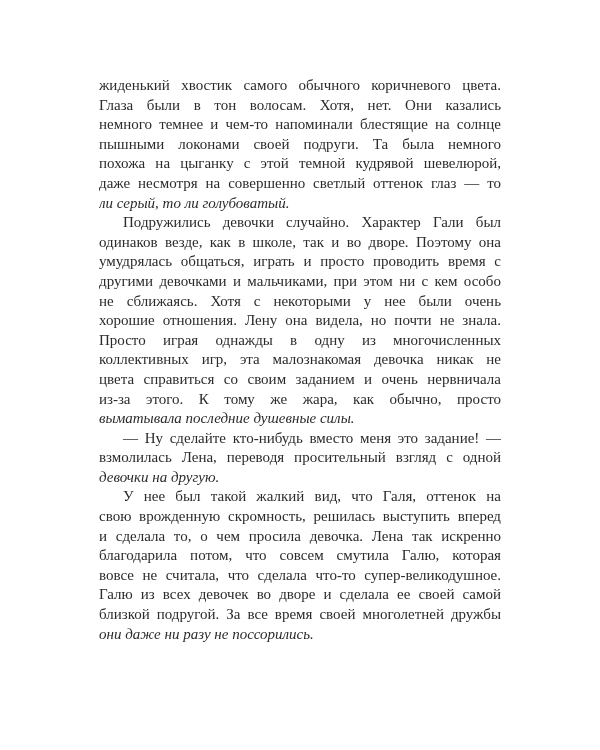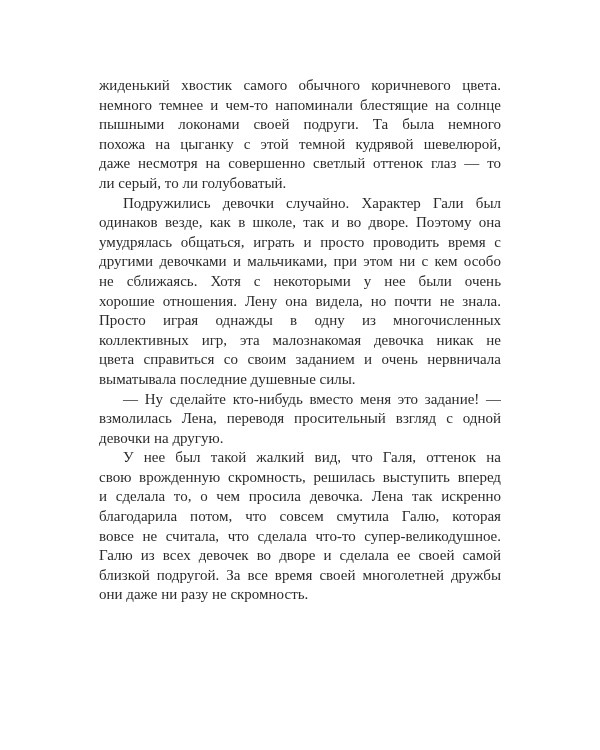--- a/index.html
+++ b/index.html
@@ -29,59 +29,62 @@
     padding: 0;
   }
   .line {
     white-space: nowrap;
     text-align: justify;
     text-align-last: justify;
     overflow: hidden;
   }
   .line.para-end {
     text-align-last: left;
+    font-style: italic;
   }
   .line.indent {
     text-indent: 24px;
   }
 </style>
 </head>
 <body>
 
 <div class="page" style="background: rgb(255, 255, 255);">
   <div class="text-block" id="text-block" style="color: rgb(43, 43, 43);">
       <div class="paragraph">
         <div class="line">жиденький хвостик самого обычного коричневого цвета.</div>
+        <div class="line">Глаза были в тон волосам. Хотя, нет. Они казались</div>
         <div class="line">немного темнее и чем-то напоминали блестящие на солнце</div>
         <div class="line">пышными локонами своей подруги. Та была немного</div>
         <div class="line">похожа на цыганку с этой темной кудрявой шевелюрой,</div>
         <div class="line">даже несмотря на совершенно светлый оттенок глаз — то</div>
         <div class="line para-end">ли серый, то ли голубоватый.</div>
       </div>
       <div class="paragraph">
         <div class="line indent">Подружились девочки случайно. Характер Гали был</div>
         <div class="line">одинаков везде, как в школе, так и во дворе. Поэтому она</div>
         <div class="line">умудрялась общаться, играть и просто проводить время с</div>
         <div class="line">другими девочками и мальчиками, при этом ни с кем особо</div>
         <div class="line">не сближаясь. Хотя с некоторыми у нее были очень</div>
         <div class="line">хорошие отношения. Лену она видела, но почти не знала.</div>
         <div class="line">Просто играя однажды в одну из многочисленных</div>
         <div class="line">коллективных игр, эта малознакомая девочка никак не</div>
         <div class="line">цвета справиться со своим заданием и очень нервничала</div>
+        <div class="line">из-за этого. К тому же жара, как обычно, просто</div>
         <div class="line para-end">выматывала последние душевные силы.</div>
       </div>
       <div class="paragraph">
         <div class="line indent">— Ну сделайте кто-нибудь вместо меня это задание! —</div>
         <div class="line">взмолилась Лена, переводя просительный взгляд с одной</div>
         <div class="line para-end">девочки на другую.</div>
       </div>
       <div class="paragraph">
         <div class="line indent">У нее был такой жалкий вид, что Галя, оттенок на</div>
         <div class="line">свою врожденную скромность, решилась выступить вперед</div>
         <div class="line">и сделала то, о чем просила девочка. Лена так искренно</div>
         <div class="line">благодарила потом, что совсем смутила Галю, которая</div>
         <div class="line">вовсе не считала, что сделала что-то супер-великодушное.</div>
         <div class="line">Галю из всех девочек во дворе и сделала ее своей самой</div>
         <div class="line">близкой подругой. За все время своей многолетней дружбы</div>
-        <div class="line para-end">они даже ни разу не скромность.</div>
+        <div class="line para-end">они даже ни разу не поссорились.</div>
       </div>
     </div>
 </div>
 
 </body></html>

